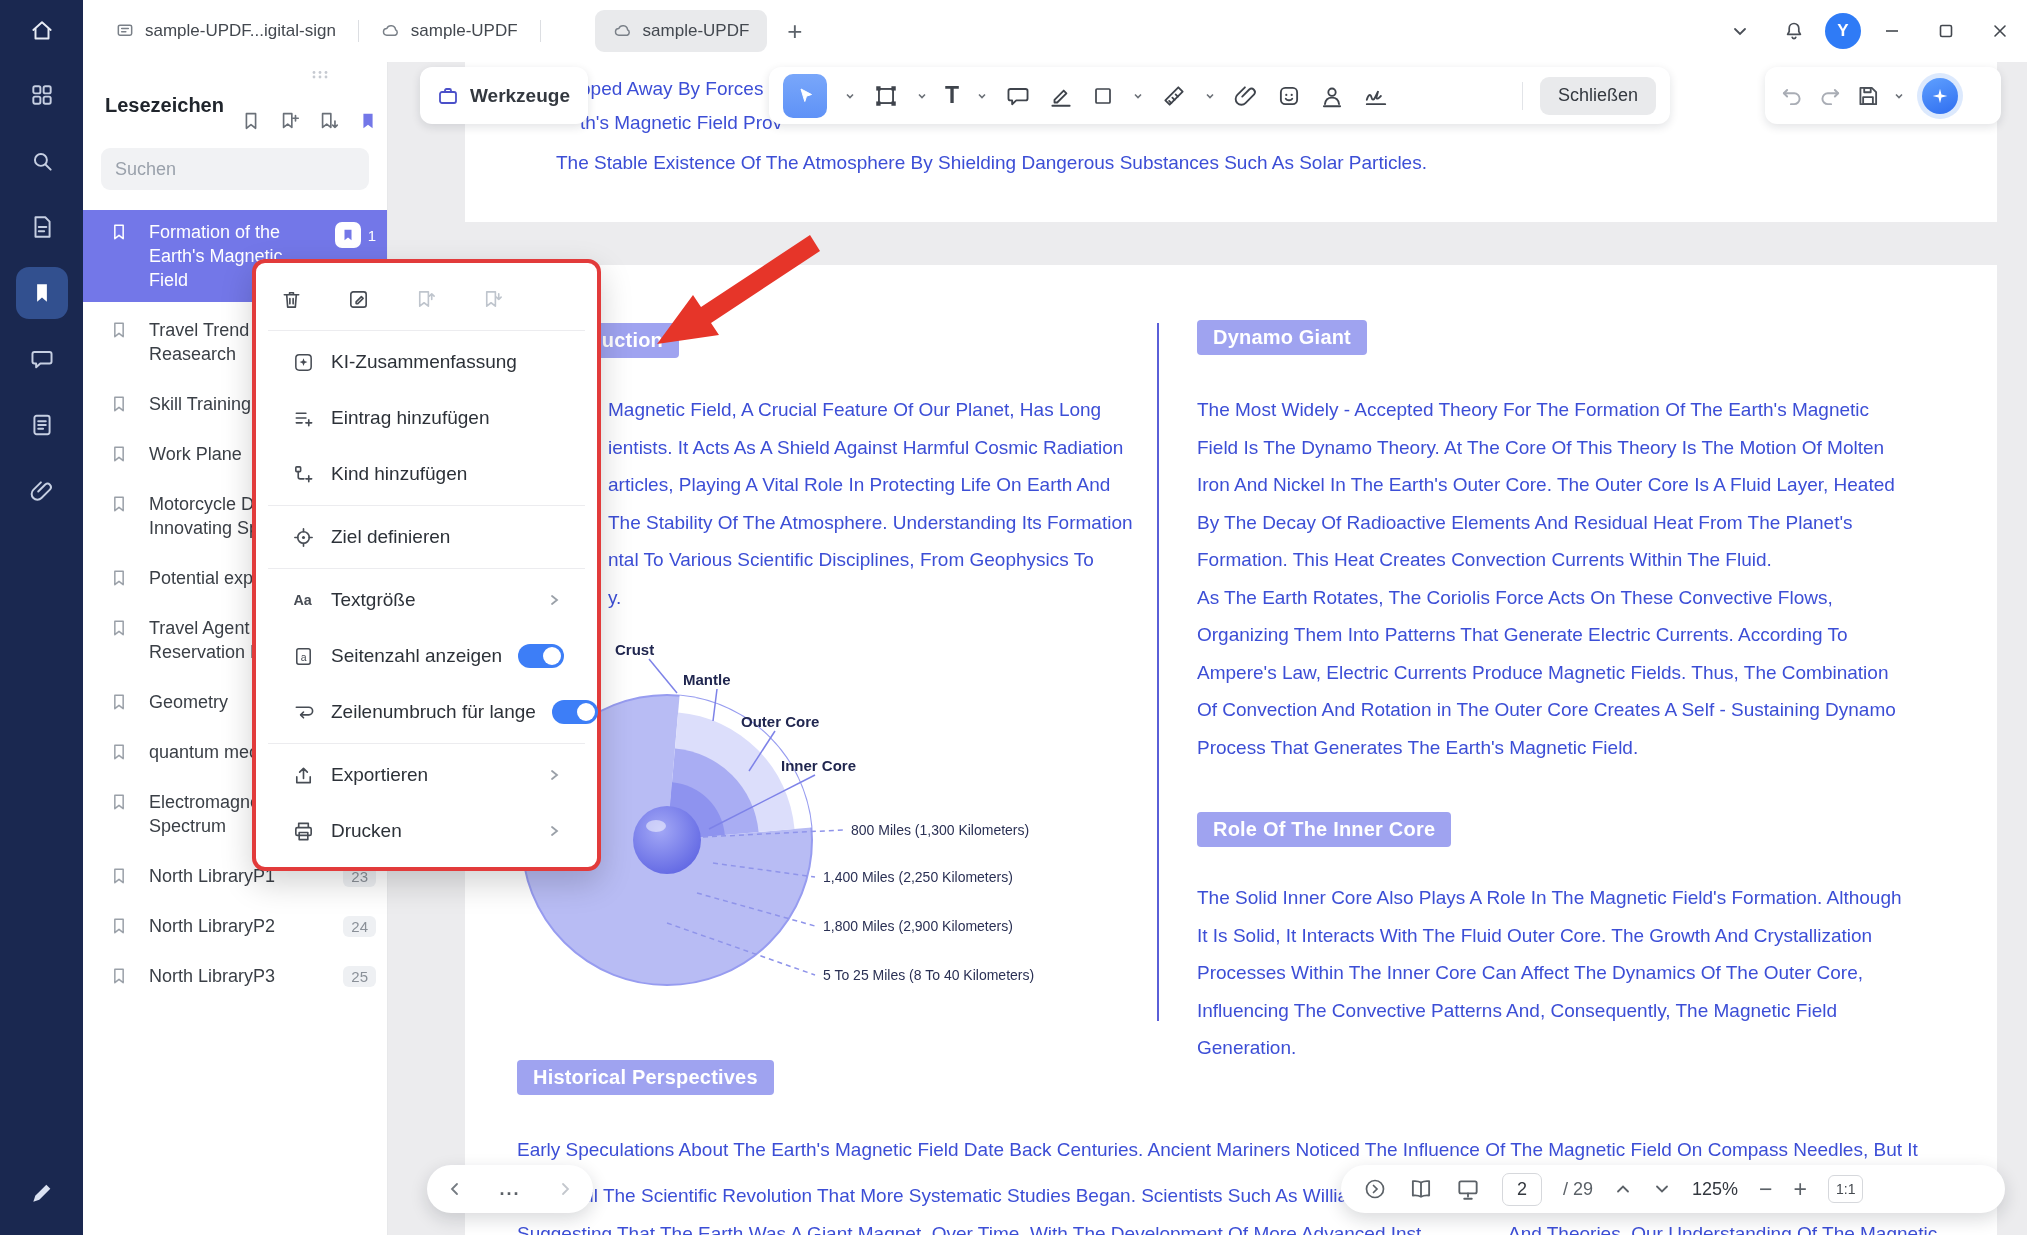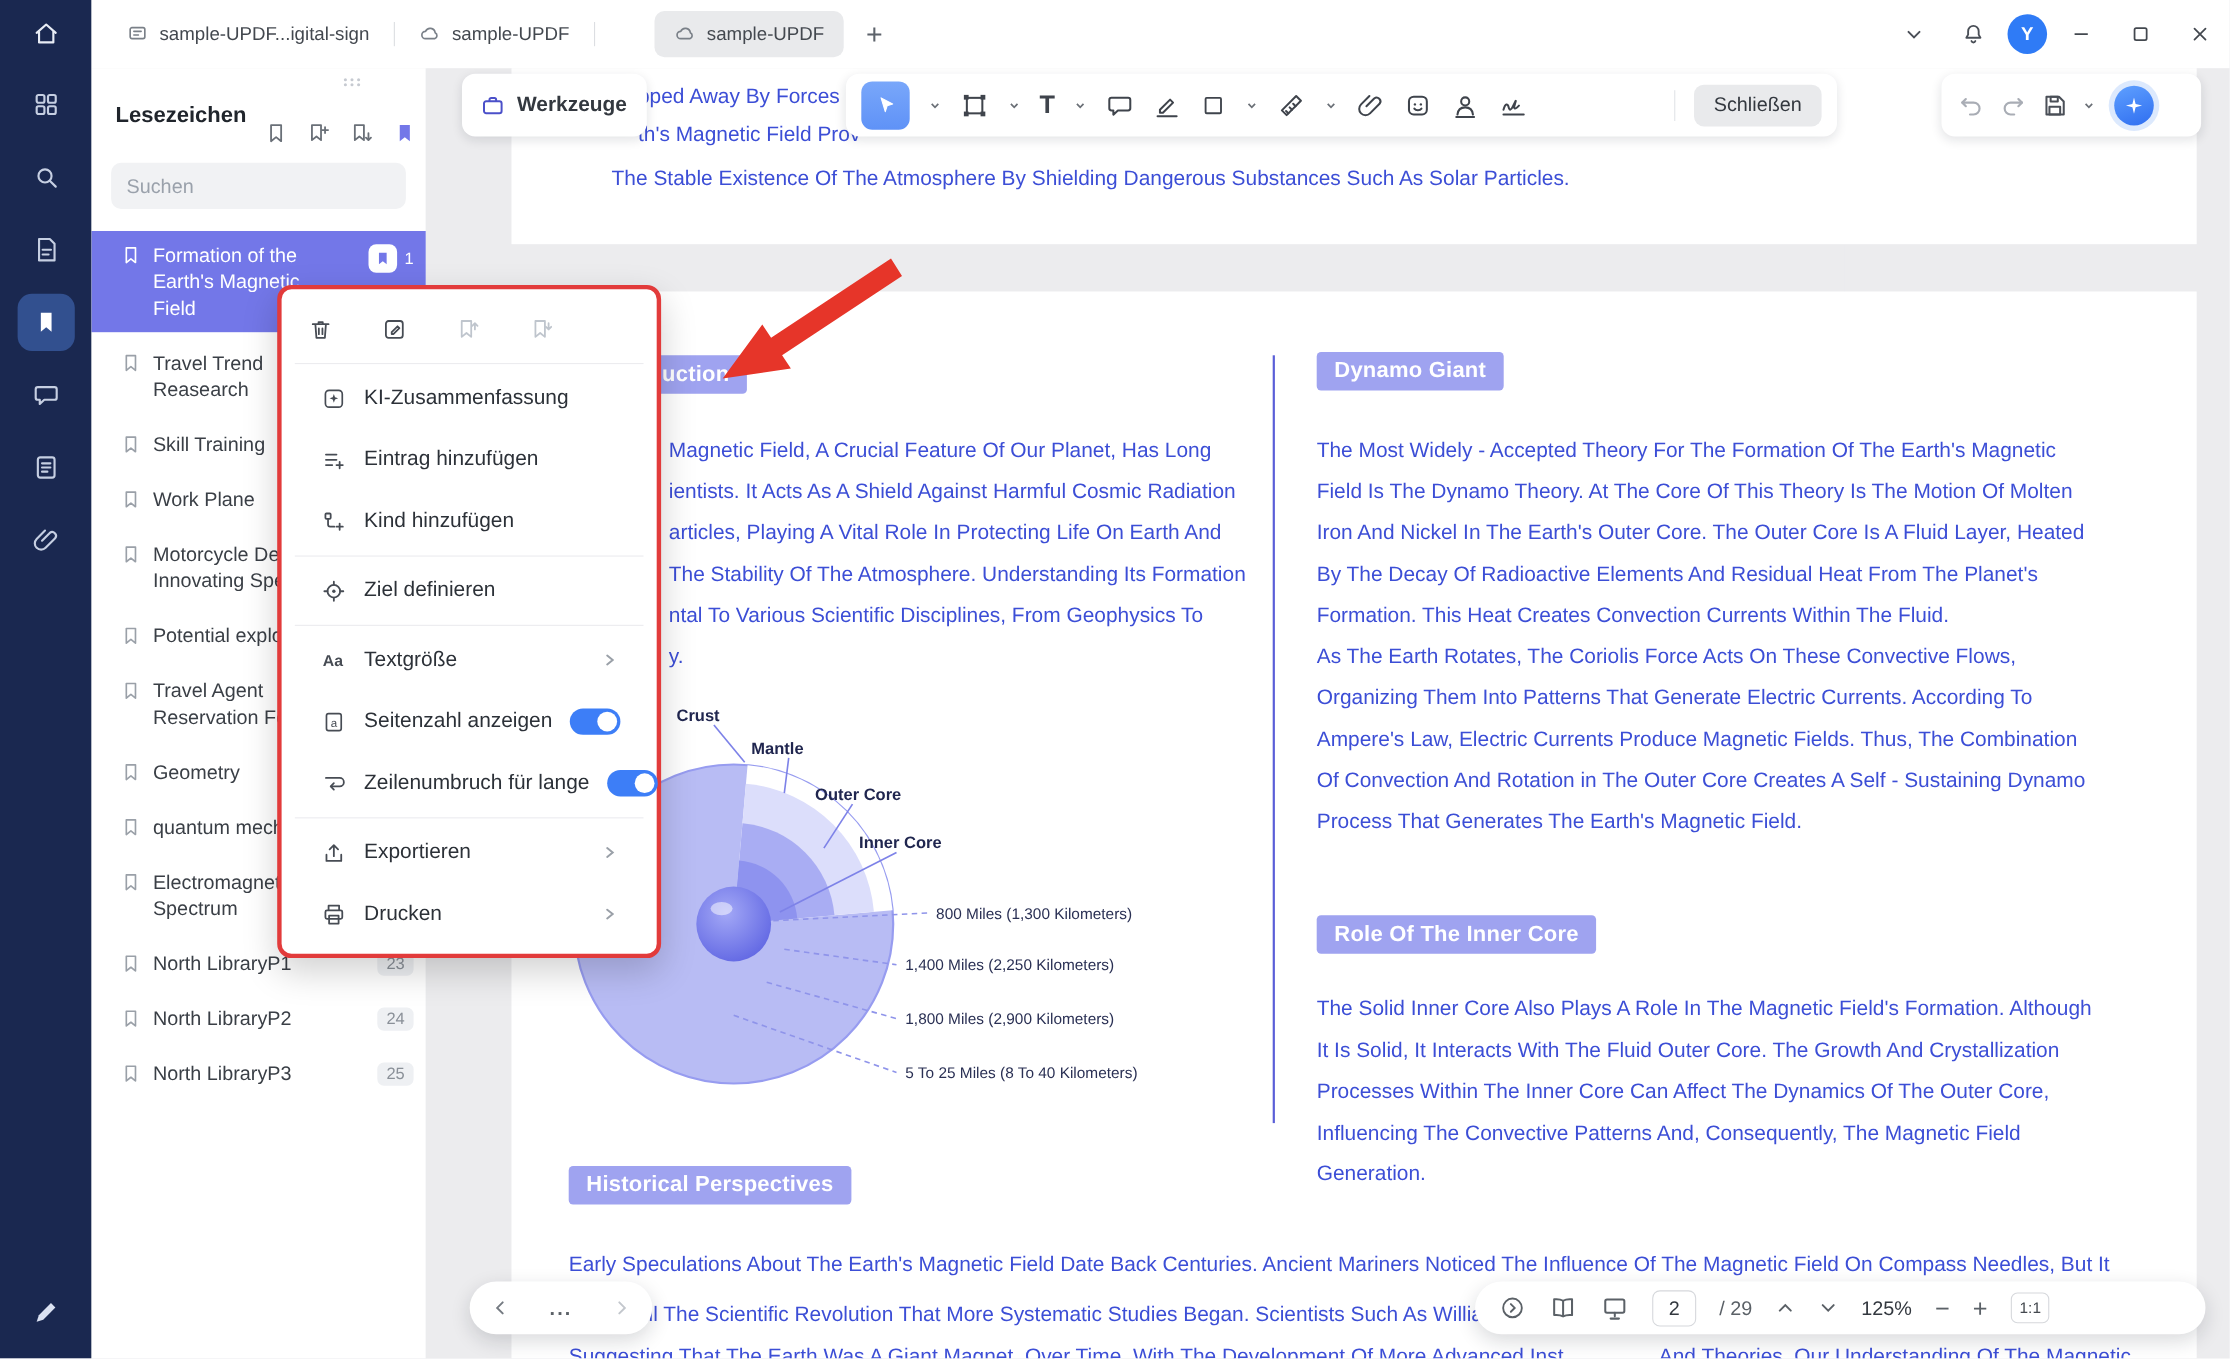--- a/index.html
+++ b/index.html
@@ -28,21 +28,21 @@
   
   .panel{position:absolute;left:83px;top:62px;width:305px;height:1173px;background:#fff;border-right:1px solid #e7e8ea;z-index:10;overflow:hidden}
   .panel-title{position:absolute;left:22px;top:32px;font-size:20px;font-weight:bold;color:#20252c}
   .drag-dots{position:absolute;left:228px;top:8px}
   .panel-tools{position:absolute;right:8px;top:48px;display:flex;gap:17px;align-items:center}
   .panel-tools>span{cursor:pointer}
   .search{position:absolute;left:18px;top:86px;width:268px;height:42px;background:#f1f2f4;border-radius:9px;display:flex;align-items:center}
   .search input{border:0;outline:0;background:transparent;font-family:Liberation Sans, sans-serif;font-size:18px;color:#3a3f47;padding:0 14px;width:100%}
   .search input::placeholder{color:#9aa1ab}
   .bm-list{position:absolute;left:0;top:148px;width:305px}
-  .bm-item{position:relative;display:flex;align-items:flex-start;gap:10px;padding:10px 12px 10px 26px;margin-bottom:6px;cursor:pointer}
+  .bm-item{position:relative;display:flex;align-items:flex-start;gap:20px;padding:10px 12px 10px 26px;margin-bottom:6px;cursor:pointer}
   .bm-item>svg{flex:0 0 auto;margin-top:2px}
   .bm-label{font-size:18px;line-height:24px;color:#3a3f46;width:168px}
   .bm-page{margin-left:auto;background:#eef0f3;color:#8a9098;font-size:15px;border-radius:6px;padding:2px 8px;margin-top:2px}
   .bm-item.sel{background:#7377e8}
   .bm-item.sel .bm-label{color:#fff;width:150px}
   .bm-item.sel>svg path{stroke:#fff}
   .bm-selbadge{position:absolute;right:12px;top:12px;display:flex;gap:7px;align-items:center}
   .bm-selbadge .mini{width:26px;height:26px;background:#fff;border-radius:7px;display:flex;align-items:center;justify-content:center}
   .bm-num{color:#fff;font-size:15px}
 
@@ -441,21 +441,21 @@
         <text x="306" y="306" font-size="14" fill="#2a3054">1,800 Miles (2,900 Kilometers)</text>
         <text x="306" y="355" font-size="14" fill="#2a3054">5 To 25 Miles (8 To 40 Kilometers)</text>
       </svg>
 
       <div class="col-div" style="left:692px;top:58px;height:698px"></div>
 
       <div style="position:absolute;left:732px;top:55px;width:710px">
         <span class="h-badge">Dynamo Giant</span>
         <div class="doc-par" style="margin-top:36px">The Most Widely - Accepted Theory For The Formation Of The Earth's Magnetic Field Is The Dynamo Theory. At The Core Of This Theory Is The Motion Of Molten Iron And Nickel In The Earth's Outer Core. The Outer Core Is A Fluid Layer, Heated By The Decay Of Radioactive Elements And Residual Heat From The Planet's Formation. This Heat Creates Convection Currents Within The Fluid.</div>
         <div class="doc-par">As The Earth Rotates, The Coriolis Force Acts On These Convective Flows, Organizing Them Into Patterns That Generate Electric Currents. According To Ampere's Law, Electric Currents Produce Magnetic Fields. Thus, The Combination Of Convection And Rotation in The Outer Core Creates A Self - Sustaining Dynamo Process That Generates The Earth's Magnetic Field.</div>
-        <div style="margin-top:66px"><span class="h-badge">Role Of The Inner Core</span></div>
+        <div style="margin-top:46px"><span class="h-badge">Role Of The Inner Core</span></div>
         <div class="doc-par" style="margin-top:32px">The Solid Inner Core Also Plays A Role In The Magnetic Field's Formation. Although It Is Solid, It Interacts With The Fluid Outer Core. The Growth And Crystallization Processes Within The Inner Core Can Affect The Dynamics Of The Outer Core, Influencing The Convective Patterns And, Consequently, The Magnetic Field Generation.</div>
       </div>
 
       <span class="h-badge" style="position:absolute;left:52px;top:795px">Historical Perspectives</span>
       <div class="doc-txt" style="position:absolute;left:52px;top:866px">Early Speculations About The Earth's Magnetic Field Date Back Centuries. Ancient Mariners Noticed The Influence Of The Magnetic Field On Compass Needles, But It</div>
       <div class="doc-txt" style="position:absolute;left:95px;top:912px">Until The Scientific Revolution That More Systematic Studies Began. Scientists Such As William G</div>
       <div class="doc-txt" style="position:absolute;left:52px;top:950px">Suggesting That The Earth Was A Giant Magnet. Over Time, With The Development Of More Advanced Inst</div>
       <div class="doc-txt" style="position:absolute;left:1043px;top:950px">And Theories, Our Understanding Of The Magnetic</div>
     </div>
 

